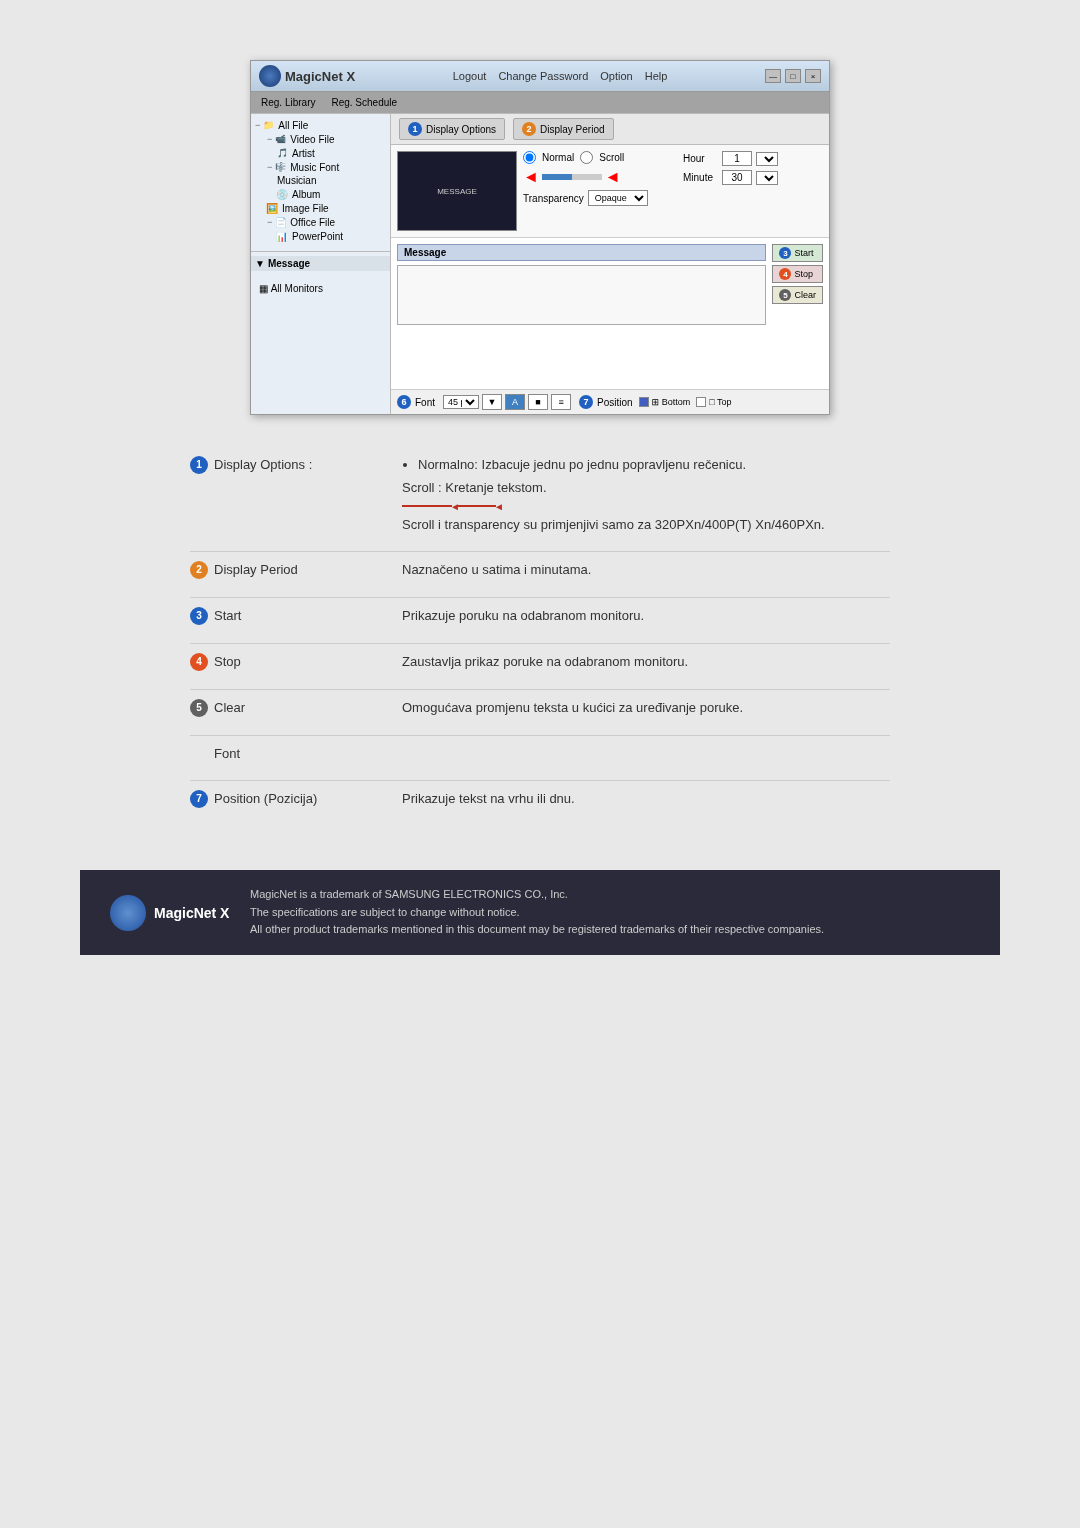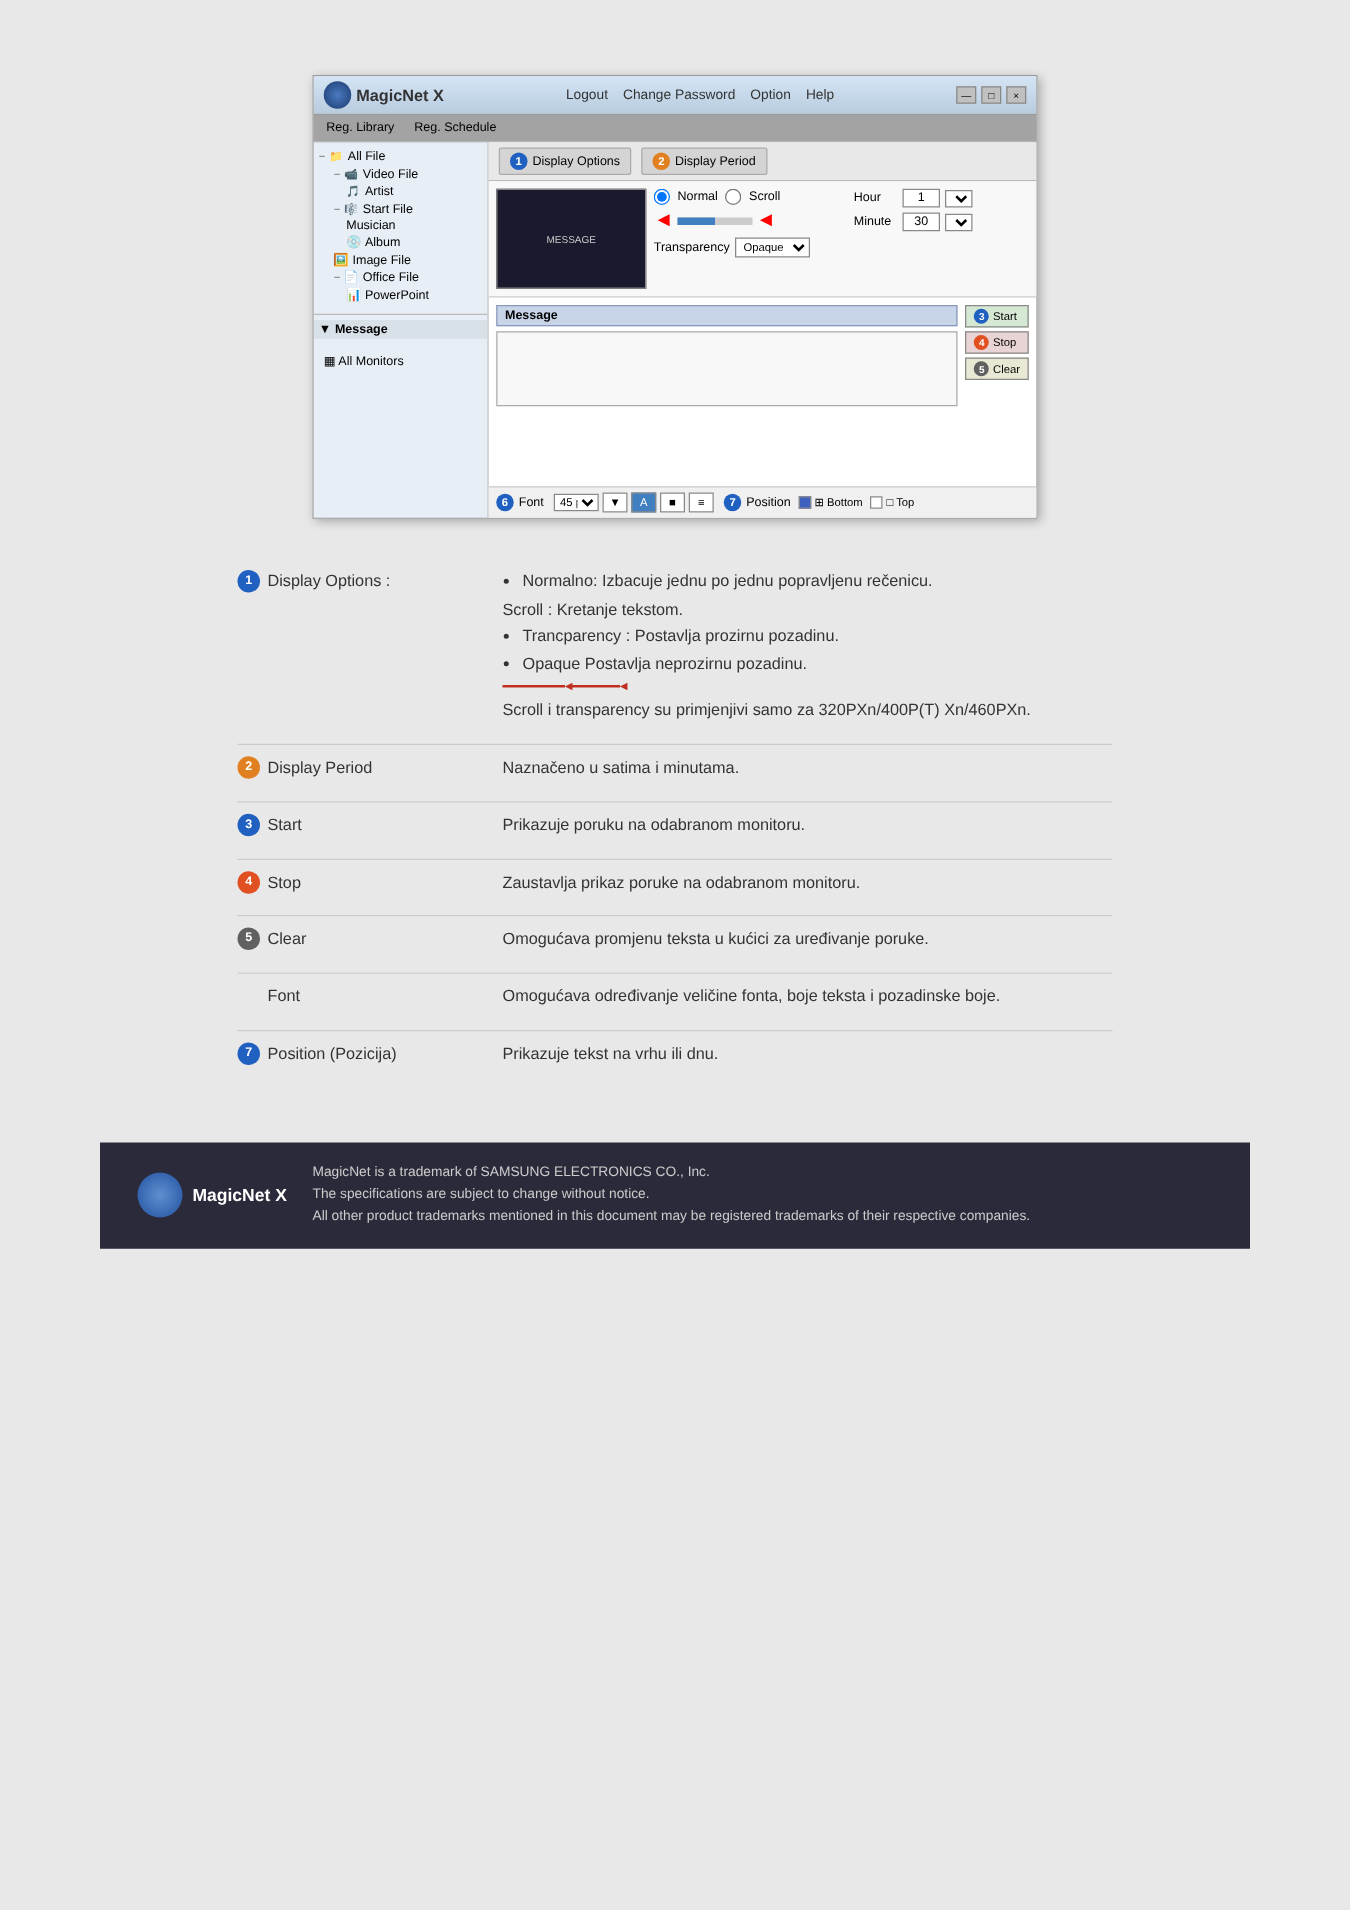--- a/index.html
+++ b/index.html
@@ -610,21 +610,21 @@
             <span class="tree-icon folder-icon">📹</span>
             <span>Video File</span>
           </div>
           <div class="tree-item indent2">
             <span class="tree-icon file-icon">🎵</span>
             <span>Artist</span>
           </div>
           <div class="tree-item indent1">
             <span class="tree-expand">−</span>
             <span class="tree-icon folder-icon">🎼</span>
-            <span>Start File</span>
+            <span>Music Font</span>
           </div>
           <div class="tree-item indent2">
             <span>Musician</span>
           </div>
           <div class="tree-item indent2">
             <span class="tree-icon">💿</span>
             <span>Album</span>
           </div>
           <div class="tree-item indent1">
             <span class="tree-icon">🖼️</span>
@@ -773,24 +773,20 @@
     <div class="desc-row">
       <div class="desc-label">
         <span class="desc-badge badge-1">1</span>
         <span>Display Options :</span>
       </div>
       <div class="desc-content">
         <ul>
           <li>Normalno: Izbacuje jednu po jednu popravljenu rečenicu.</li>
         </ul>
         <span>Scroll : Kretanje tekstom.</span>
-        <ul>
-          <li>Trancparency : Postavlja prozirnu pozadinu.</li>
-          <li>Opaque Postavlja neprozirnu pozadinu.</li>
-        </ul>
         <div style="margin-top: 6px; display: flex; align-items: center; gap: 8px;">
           <div style="display: flex; align-items: center; gap: 4px;">
             <div style="width: 50px; height: 2px; background: #c03020; position: relative;">
               <span style="position: absolute; right: -8px; top: -6px; font-size: 10px; color: #c03020;">◄</span>
             </div>
             <div style="width: 40px; height: 2px; background: #c03020; position: relative;">
               <span style="position: absolute; right: -8px; top: -6px; font-size: 10px; color: #c03020;">◄</span>
             </div>
           </div>
         </div>
@@ -846,23 +842,20 @@
       </div>
     </div>
 
     <div class="divider-line"></div>
 
     <div class="desc-row">
       <div class="desc-label">
         <span class="no-badge"></span>
         <span>Font</span>
       </div>
-      <div class="desc-content">
-        <span>Omogućava određivanje veličine fonta, boje teksta i pozadinske boje.</span>
-      </div>
     </div>
 
     <div class="divider-line"></div>
 
     <div class="desc-row">
       <div class="desc-label">
         <span class="desc-badge badge-7">7</span>
         <span>Position (Pozicija)</span>
       </div>
       <div class="desc-content">

